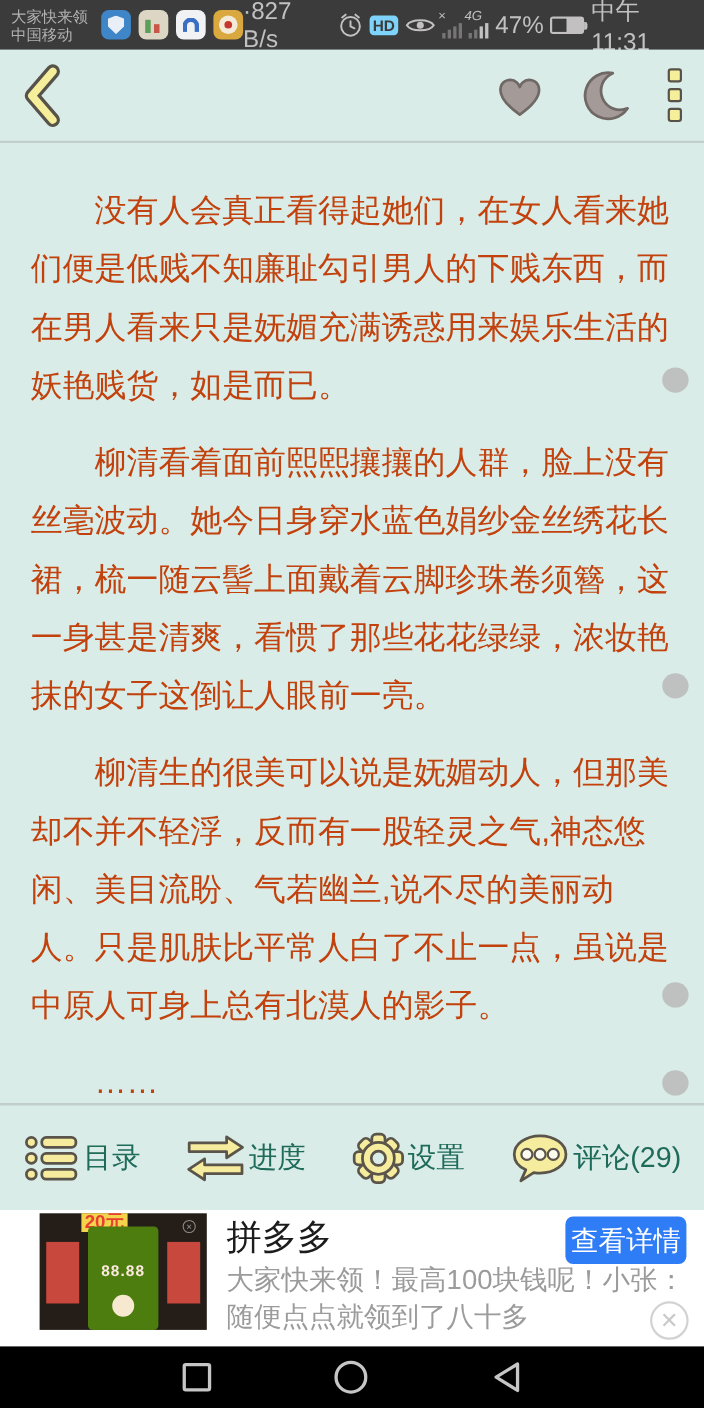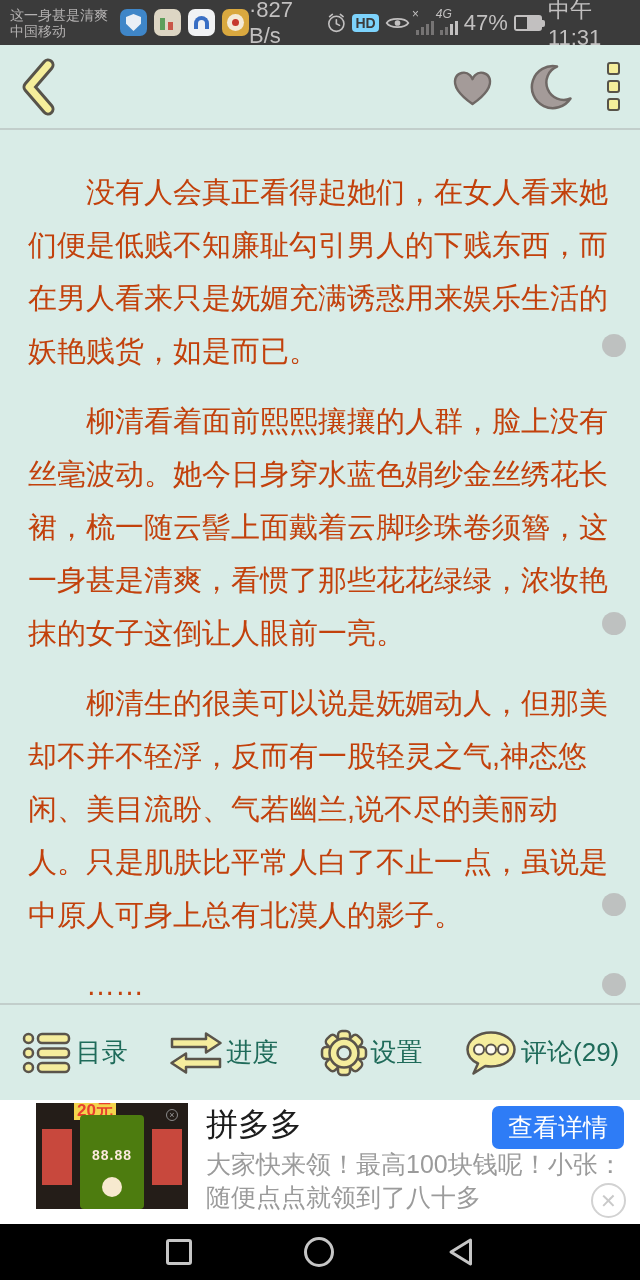--- a/index.html
+++ b/index.html
@@ -59,37 +59,37 @@
   .ad-thumb .banner { position:absolute; top:-2px; left:38px; color:#e8402e; font-size:17px; font-weight:bold; background:#f3d44c; padding:0 3px; line-height:19px; }
   .ad-thumb .mini-close { position:absolute; top:6px; right:10px; width:12px; height:12px; border:1px solid #8a8a8a; border-radius:50%; color:#9a9a9a; font-size:9px; line-height:11px; text-align:center; }
   .ad-thumb .redcard { position:absolute; left:44px; top:12px; width:64px; height:94px; background:#4d7c0f; border-radius:4px; text-align:center; }
   .ad-thumb .redcard .amt { color:#fdeade; font-size:14px; font-weight:bold; margin-top:32px; letter-spacing:1px; }
   .ad-thumb .redcard .coin { width:20px; height:20px; border-radius:50%; background:#f7e9cf; margin:14px auto 0; }
   .ad-thumb .sideblock { position:absolute; top:26px; width:30px; height:56px; background:#c8483d; }
   .ad-thumb .sb-l{left:6px;} .ad-thumb .sb-r{right:6px;}
   .ad-body { flex:1; padding:2px 0 0 18px; }
   .ad-title { font-size:32px; font-weight:normal; color:#1c1c1c; line-height:38px; }
   .ad-desc { font-size:25px; color:#9b9b9b; line-height:33px; margin-top:5px; width:424px; word-break:break-all; }
-  .ad-cta { position:absolute; right:16px; top:6px; background:#2e7cf6; color:#fff; font-size:25px; border:none; border-radius:7px; padding:5px 16px; cursor:pointer; }
+  .ad-cta { position:absolute; right:16px; top:6px; background:#2e7cf6; color:#fff; font-size:25px; border:none; border-radius:7px; padding:5px 5px; cursor:pointer; }
   .ad-close { position:absolute; right:14px; bottom:6px; width:35px; height:35px; border:2px solid #d2d2d2; border-radius:50%; background:none; color:#c9c9c9; font-size:20px; line-height:30px; text-align:center; cursor:pointer; }
 
   
   .android-nav { height:66px; background:#000; display:flex; align-items:center; justify-content:center; gap:112px; flex:1; }
   .nav-btn { background:none; border:none; padding:0; cursor:pointer; display:flex; align-items:center; }
   .nav-square { width:26px; height:26px; border:3px solid #c6c6c6; border-radius:3px; }
   .nav-circle { width:30px; height:30px; border:3px solid #c6c6c6; border-radius:50%; }
 </style>
 </head>
 <body>
 
 <div class="phone">
 
   <div class="status-bar">
     <div class="carrier">
-      <div>这一身甚是清爽</div>
+      <div>大家快来领</div>
       <div>中国移动</div>
     </div>
     <div class="sb-apps">
       <div class="app-ic ic-shield">
           <i></i>
         </div>
       <div class="app-ic ic-stocks">
           <i></i>
           <b></b>
         </div>

